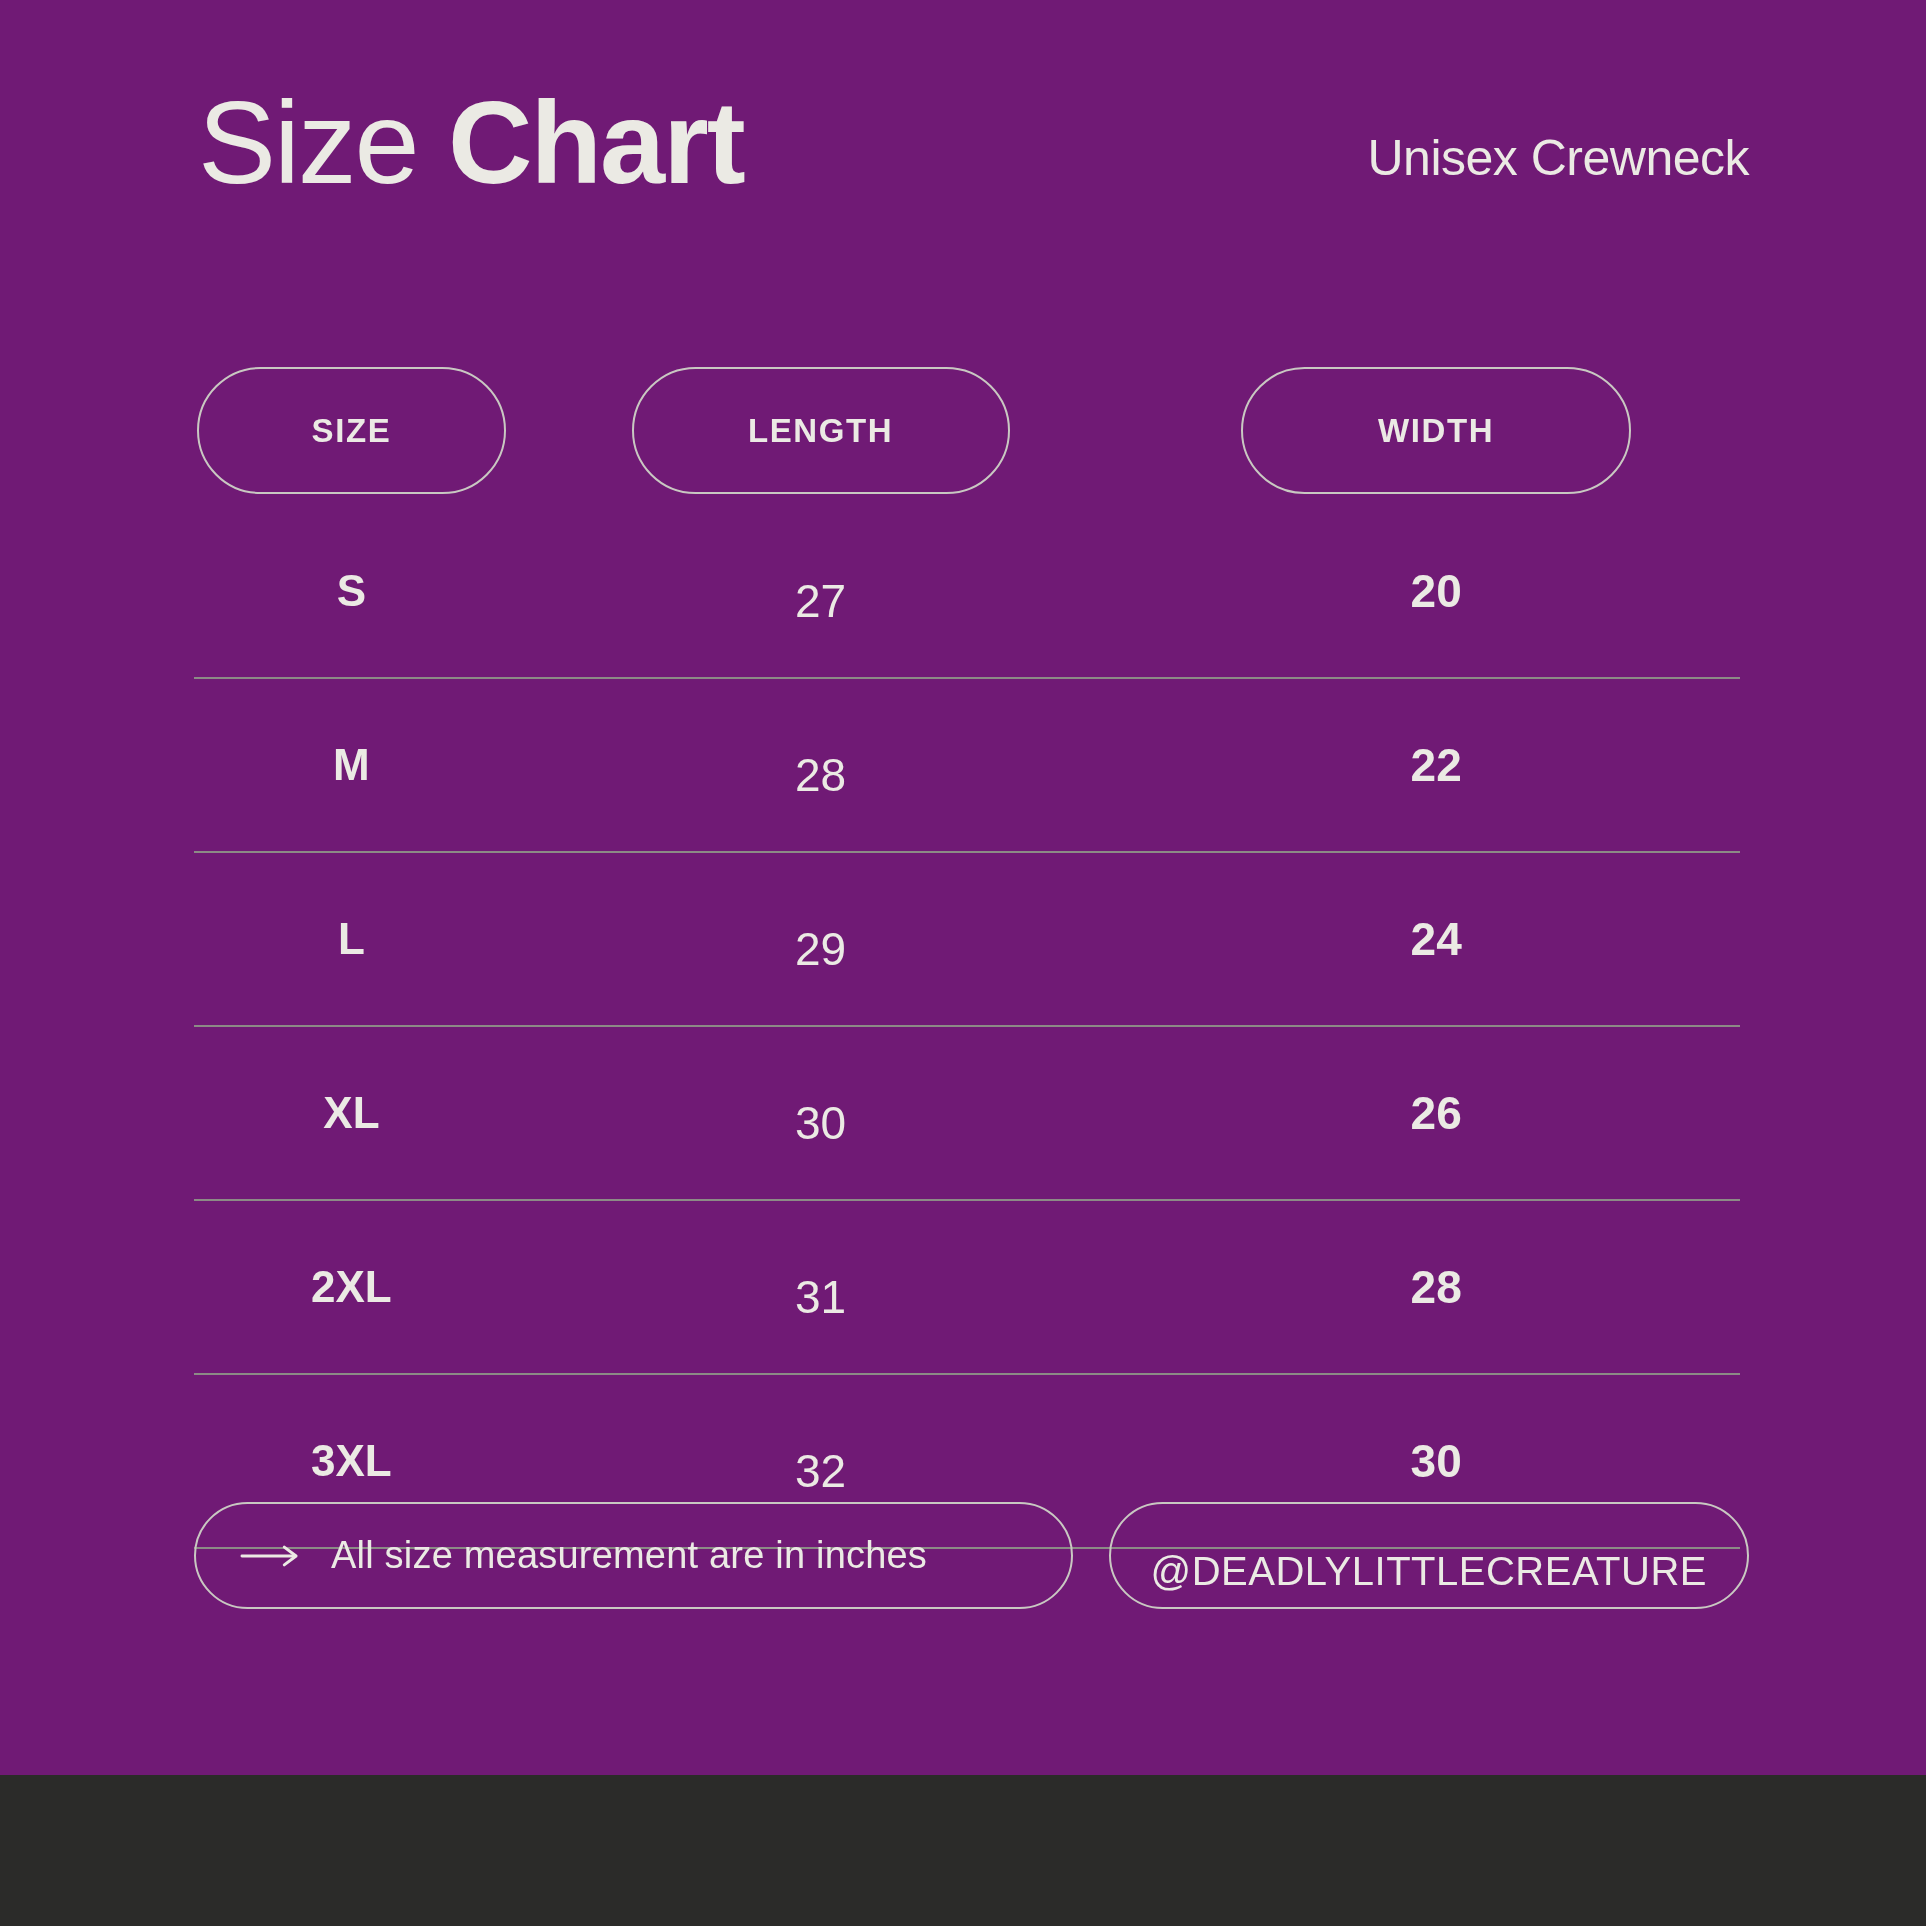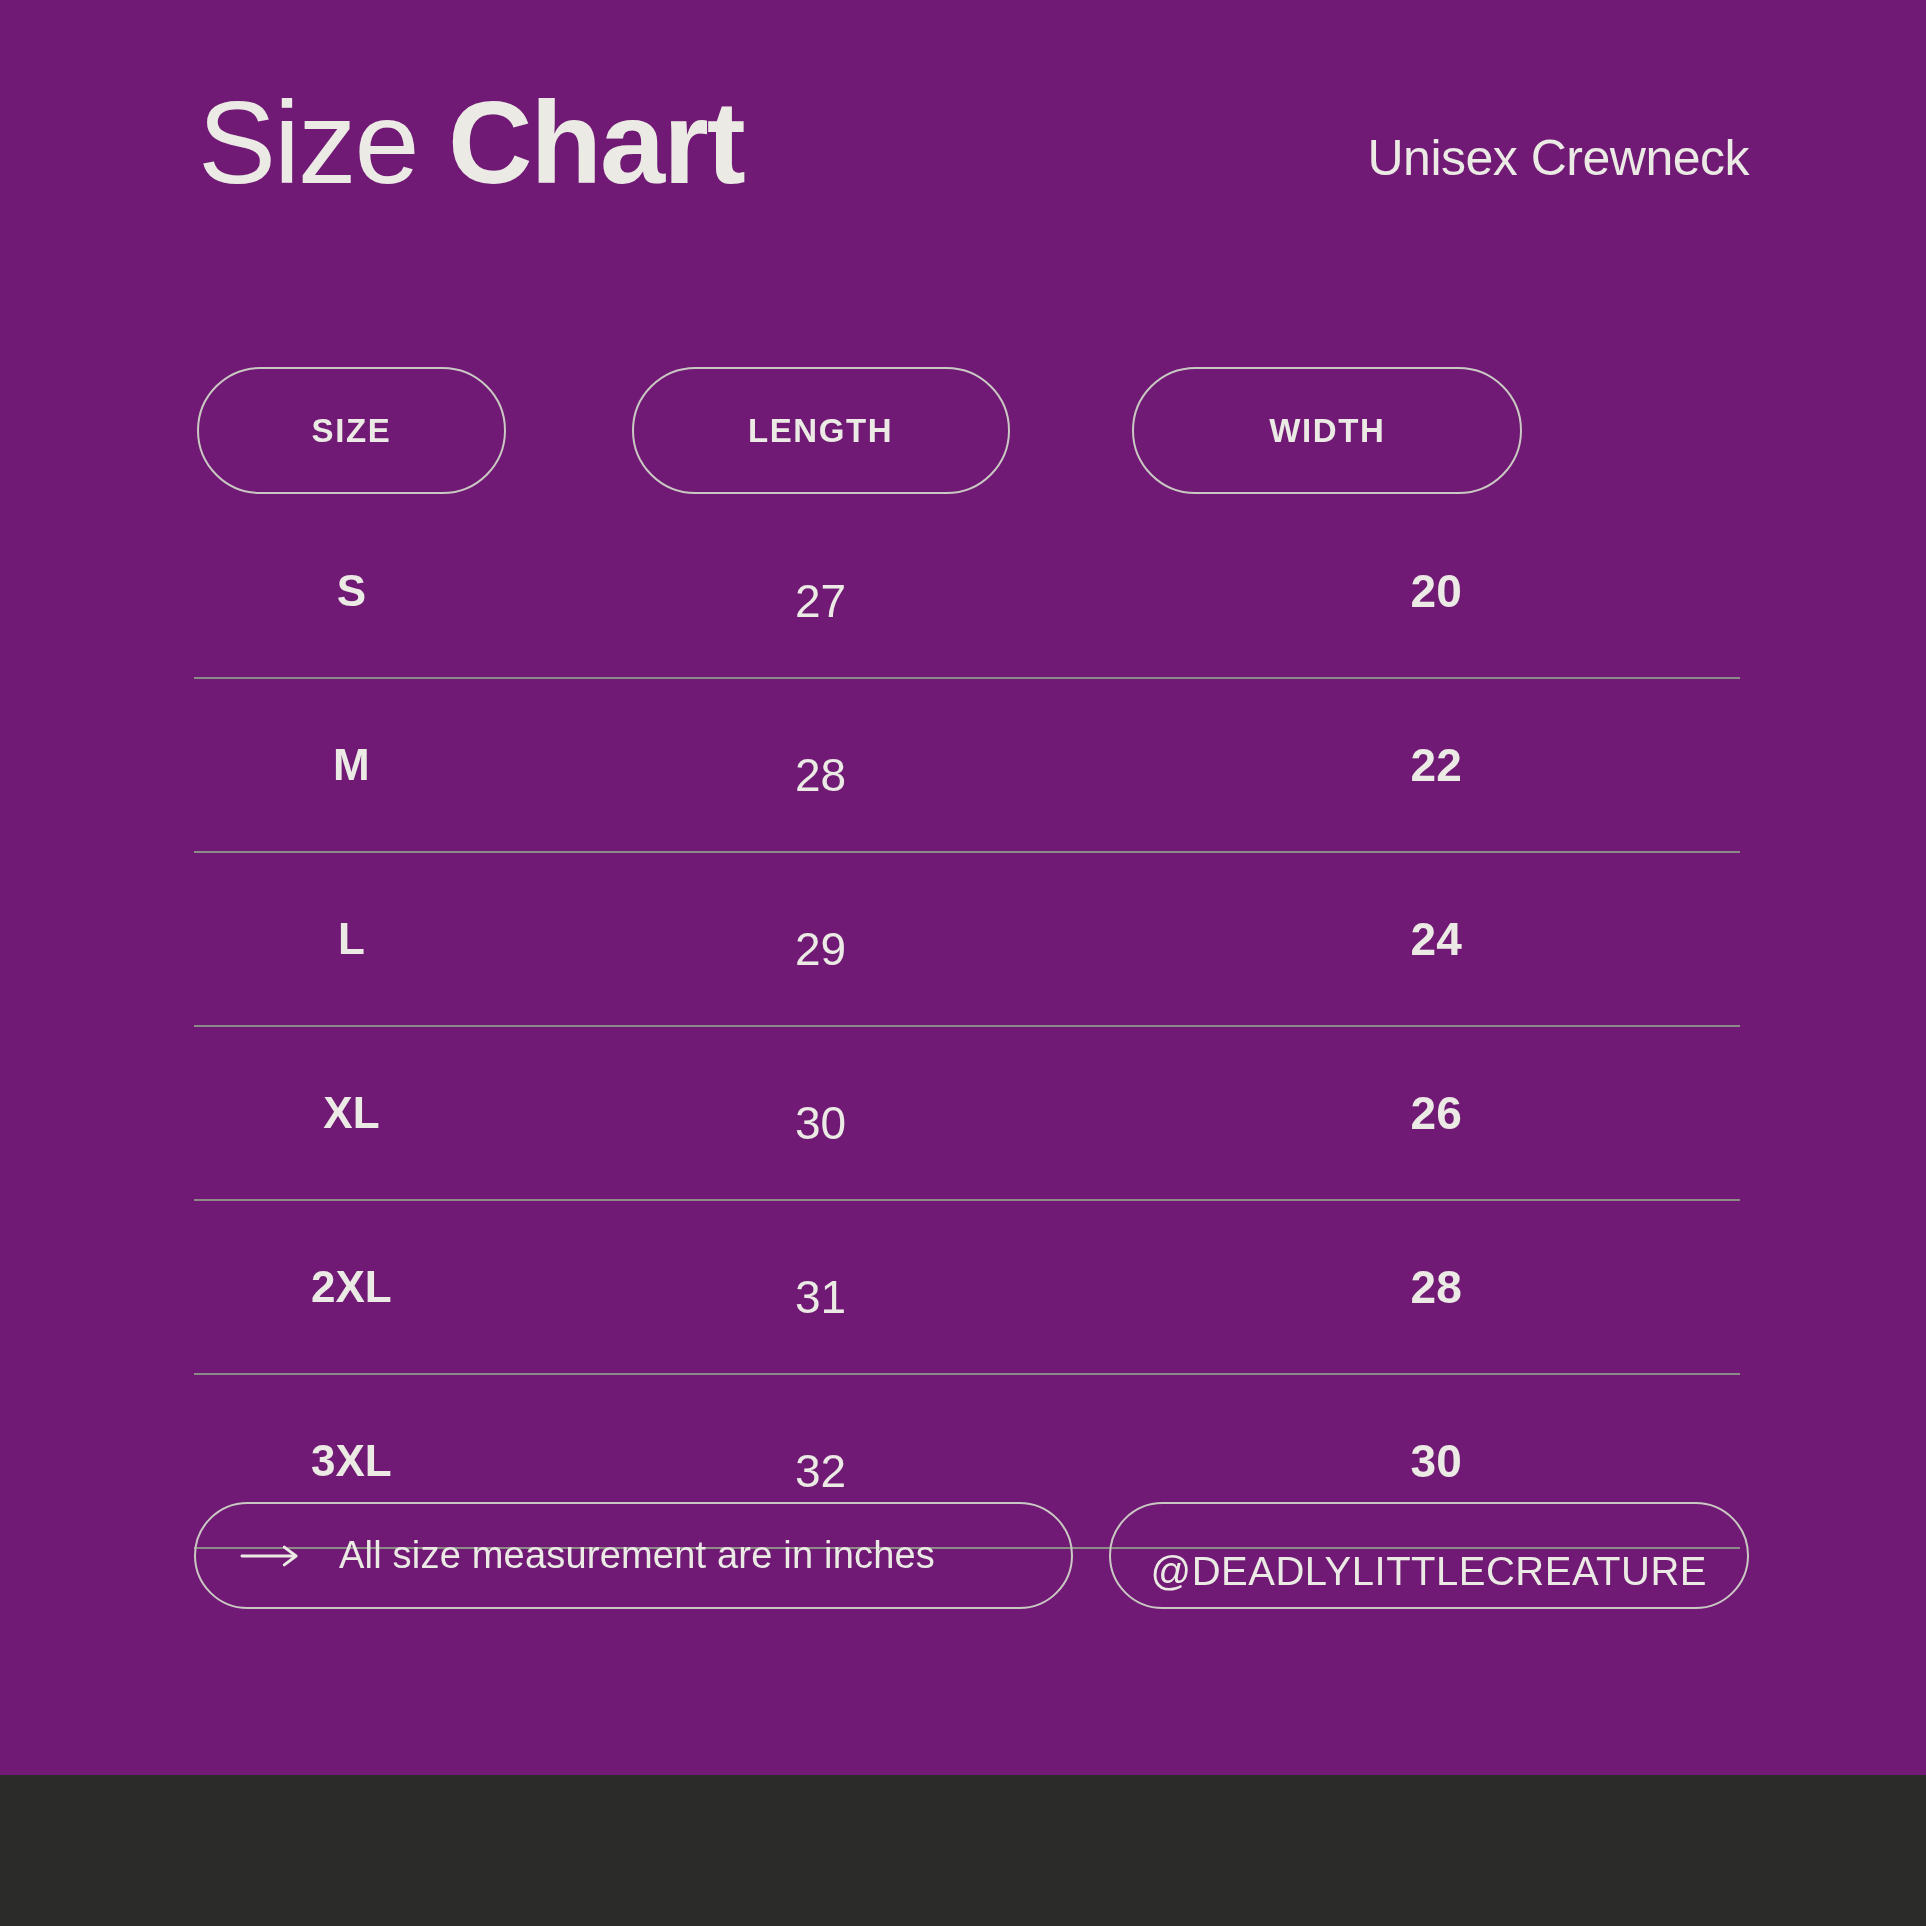--- a/index.html
+++ b/index.html
@@ -57,21 +57,21 @@
     width: 1546px;
   }
 
   .head-row {
     display: flex;
     align-items: center;
     height: 129px;
   }
   .col-size   { width: 315px; display: flex; justify-content: center; }
   .col-length { width: 624px; display: flex; justify-content: center; align-items: flex-end; }
-  .col-width  { width: 608px; display: flex; justify-content: flex-start; }
+  .col-width  { width: 608px; display: flex; justify-content: center; }
 
   .pill {
     border: 2px solid #c9c8c2;
     border-radius: 989px;
     display: flex;
     align-items: center;
     justify-content: center;
     font-weight: 700;
     font-size: 33px;
     letter-spacing: 1.6px;
@@ -117,21 +117,21 @@
     align-items: center;
     justify-content: space-between;
   }
   .note-pill {
     border: 2px solid #c9c8c2;
     border-radius: 989px;
     height: 107px;
     display: flex;
     align-items: center;
     padding: 0 44px;
-    gap: 38px;
+    gap: 30px;
     min-width: 879px;
   }
   .arrow-icon {
     display: inline-flex;
     align-items: center;
     color: #ebeae4;
   }
   .note-text {
     font-size: 38px;
     color: #ebeae4;

